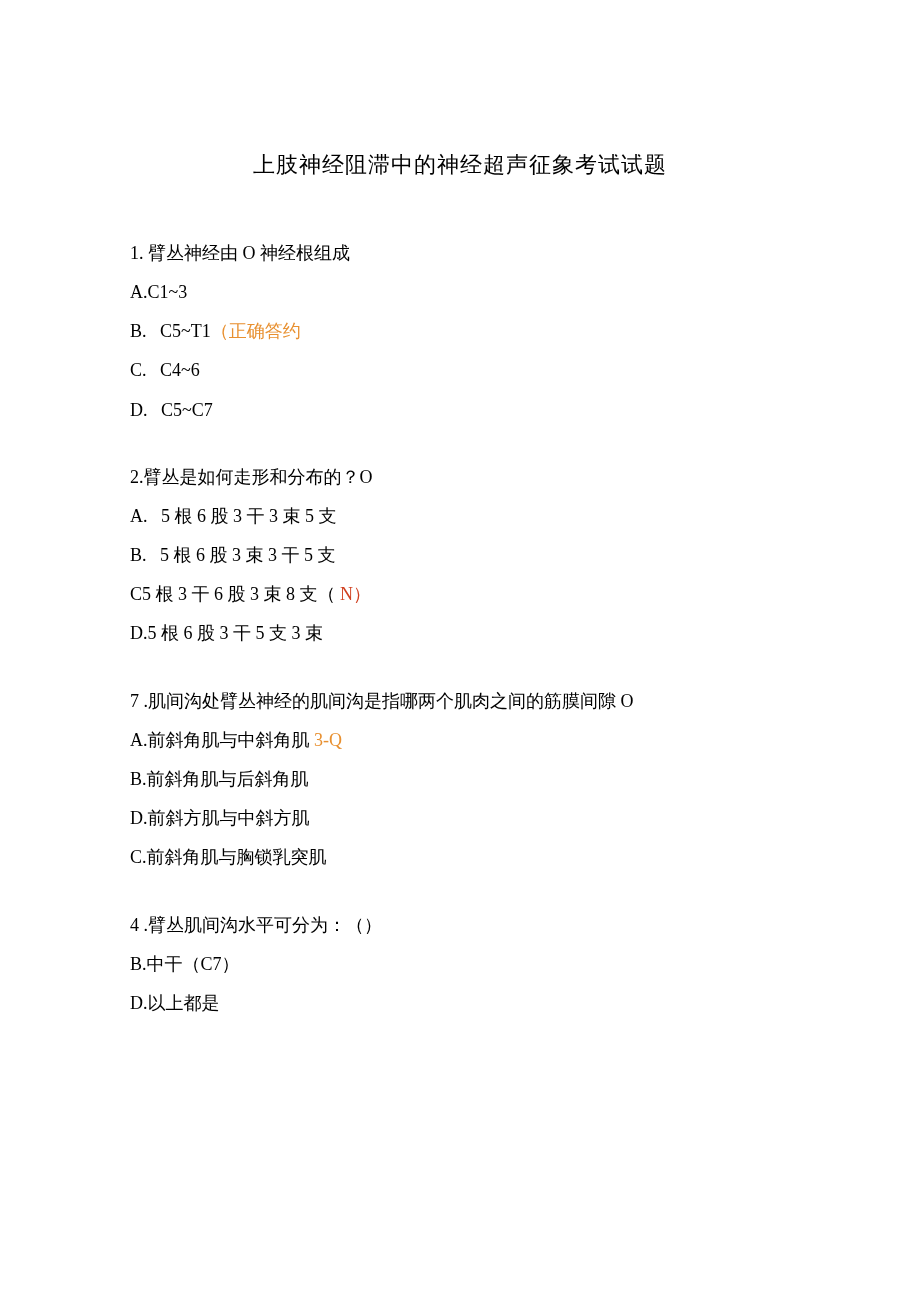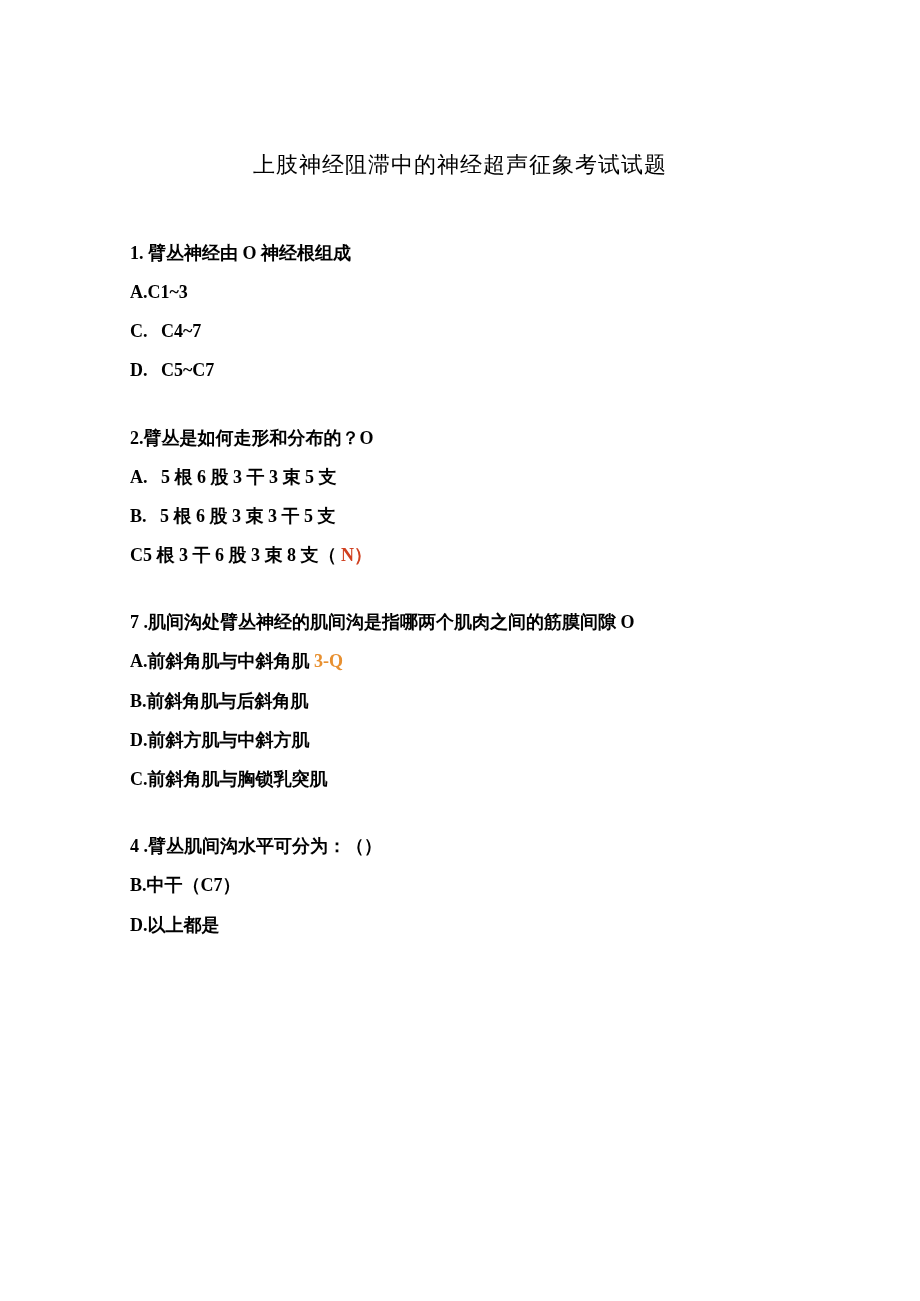--- a/index.html
+++ b/index.html
@@ -13,43 +13,45 @@
       font-size: 18px;
       line-height: 1.4;
     }
     .title {
       text-align: center;
       font-size: 22px;
       margin-bottom: 60px;
       font-weight: normal;
       letter-spacing: 1px;
     }
-    .question { margin-bottom: 42px; font-weight: bold; }
+    .question { margin-bottom: 42px; }
     .q-text { margin-bottom: 14px; }
     .option { margin-bottom: 14px; }
     .hl-orange { color: #e89030; }
     .hl-red { color: #d04020; }
   </style>
 </head>
 <body>
 
 <h1 class="title">上肢神经阻滞中的神经超声征象考试试题</h1>
 
 <div id="questions-container">
     <div class="question">
       <div class="q-text">1. 臂丛神经由 O 神经根组成</div>
       <div class="option"><span style="white-space: pre;">A.</span><span>C1~3</span></div>
-      <div class="option"><span style="white-space: pre;">C.   </span><span>C4~7</span></div>
+      <div class="option"><span style="white-space: pre;">B.   </span><span>C5~T1</span><span class="hl-orange">（正确答约</span></div>
+      <div class="option"><span style="white-space: pre;">C.   </span><span>C4~6</span></div>
       <div class="option"><span style="white-space: pre;">D.   </span><span>C5~C7</span></div>
     </div>
     <div class="question">
       <div class="q-text">2.臂丛是如何走形和分布的？O</div>
       <div class="option"><span style="white-space: pre;">A.   </span><span>5 根 6 股 3 干 3 束 5 支</span></div>
       <div class="option"><span style="white-space: pre;">B.   </span><span>5 根 6 股 3 束 3 干 5 支</span></div>
       <div class="option"><span style="white-space: pre;"></span><span>C5 根 3 干 6 股 3 束 8 支（     </span><span class="hl-red">N）</span></div>
+      <div class="option"><span style="white-space: pre;">D.</span><span>5 根 6 股 3 干 5 支 3 束</span></div>
     </div>
     <div class="question">
       <div class="q-text">7   .肌间沟处臂丛神经的肌间沟是指哪两个肌肉之间的筋膜间隙 O</div>
       <div class="option"><span style="white-space: pre;">A.</span><span>前斜角肌与中斜角肌 </span><span class="hl-orange">3-Q</span></div>
       <div class="option"><span style="white-space: pre;">B.</span><span>前斜角肌与后斜角肌</span></div>
       <div class="option"><span style="white-space: pre;">D.</span><span>前斜方肌与中斜方肌</span></div>
       <div class="option"><span style="white-space: pre;">C.</span><span>前斜角肌与胸锁乳突肌</span></div>
     </div>
     <div class="question">
       <div class="q-text">4   .臂丛肌间沟水平可分为：（）</div>

